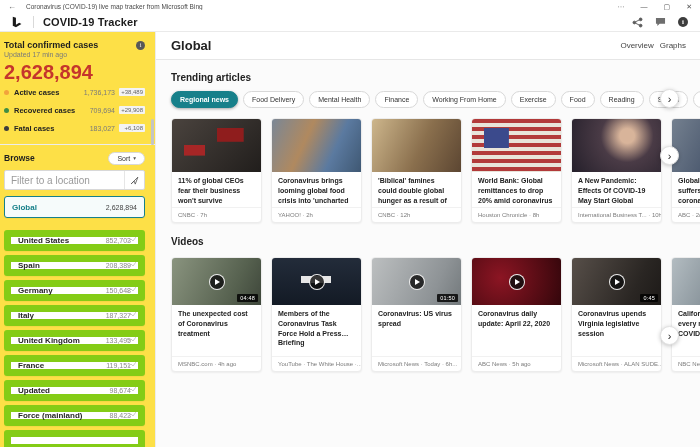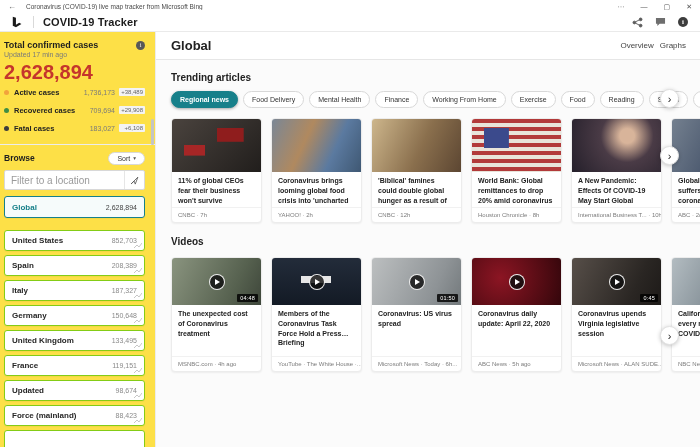--- a/index.html
+++ b/index.html
@@ -57,21 +57,21 @@
   .sort-btn .caret { font-size:5.5px; color:#555; }
 
   .filter { display:flex; align-items:center; border:1px solid #d8d8d8; border-radius:2px;
     height:20px; margin-top:5px; background:#fff; }
   .filter input { border:none; outline:none; flex:1; font-size:10px; padding:0 6px; min-width:0;
     font-family:inherit; color:#333; }
   .filter input::placeholder { color:#9a9a9a; }
   .send-wrap { width:20px; height:100%; border-left:1px solid #e6e6e6; display:flex;
     align-items:center; justify-content:center; cursor:pointer; }
 
-  .loc { display:flex; align-items:center; justify-content:space-between; border:1px solid #84cc16;
+  .loc { display:flex; align-items:center; justify-content:space-between; border:7px solid #84cc16;
     border-radius:3px; background:#fff; padding:0 7px; height:22px; position:relative;
     box-shadow:0 1px 1px rgba(0,0,0,.04); cursor:pointer; }
   .loc.global { margin-top:6px; border:1px solid #17808a; background:#f6fbfb; }
   .loc.global .loc-name { color:#17808a; }
   .loc-name { font-size:8px; font-weight:700; color:#262626; }
   .loc-value { font-size:7px; color:#8a8a8a; }
   .loc.global .loc-value { color:#444; }
   .countries { margin-top:12px; }
   .countries .loc { height:21px; margin-bottom:4px; }
   .spark { position:absolute; right:2px; bottom:1px; opacity:.75; }
@@ -252,29 +252,29 @@
             </svg>
         </div>
         <div class="loc country">
           <span class="loc-name">Spain</span>
           <span class="loc-value">208,389</span>
           <svg class="spark" width="8" height="6" viewBox="0 0 8 6">
               <polyline points="0,5 3,2 5,4 8,0" fill="none" stroke="#b5b5b5" stroke-width="1"></polyline>
             </svg>
         </div>
         <div class="loc country">
+          <span class="loc-name">Germany</span>
+          <span class="loc-value">150,648</span>
+          <svg class="spark" width="8" height="6" viewBox="0 0 8 6">
+              <polyline points="0,5 3,2 5,4 8,0" fill="none" stroke="#b5b5b5" stroke-width="1"></polyline>
+            </svg>
+        </div>
+        <div class="loc country">
           <span class="loc-name">Italy</span>
           <span class="loc-value">187,327</span>
-          <svg class="spark" width="8" height="6" viewBox="0 0 8 6">
-              <polyline points="0,5 3,2 5,4 8,0" fill="none" stroke="#b5b5b5" stroke-width="1"></polyline>
-            </svg>
-        </div>
-        <div class="loc country">
-          <span class="loc-name">Germany</span>
-          <span class="loc-value">150,648</span>
           <svg class="spark" width="8" height="6" viewBox="0 0 8 6">
               <polyline points="0,5 3,2 5,4 8,0" fill="none" stroke="#b5b5b5" stroke-width="1"></polyline>
             </svg>
         </div>
         <div class="loc country">
           <span class="loc-name">United Kingdom</span>
           <span class="loc-value">133,495</span>
           <svg class="spark" width="8" height="6" viewBox="0 0 8 6">
               <polyline points="0,5 3,2 5,4 8,0" fill="none" stroke="#b5b5b5" stroke-width="1"></polyline>
             </svg>

